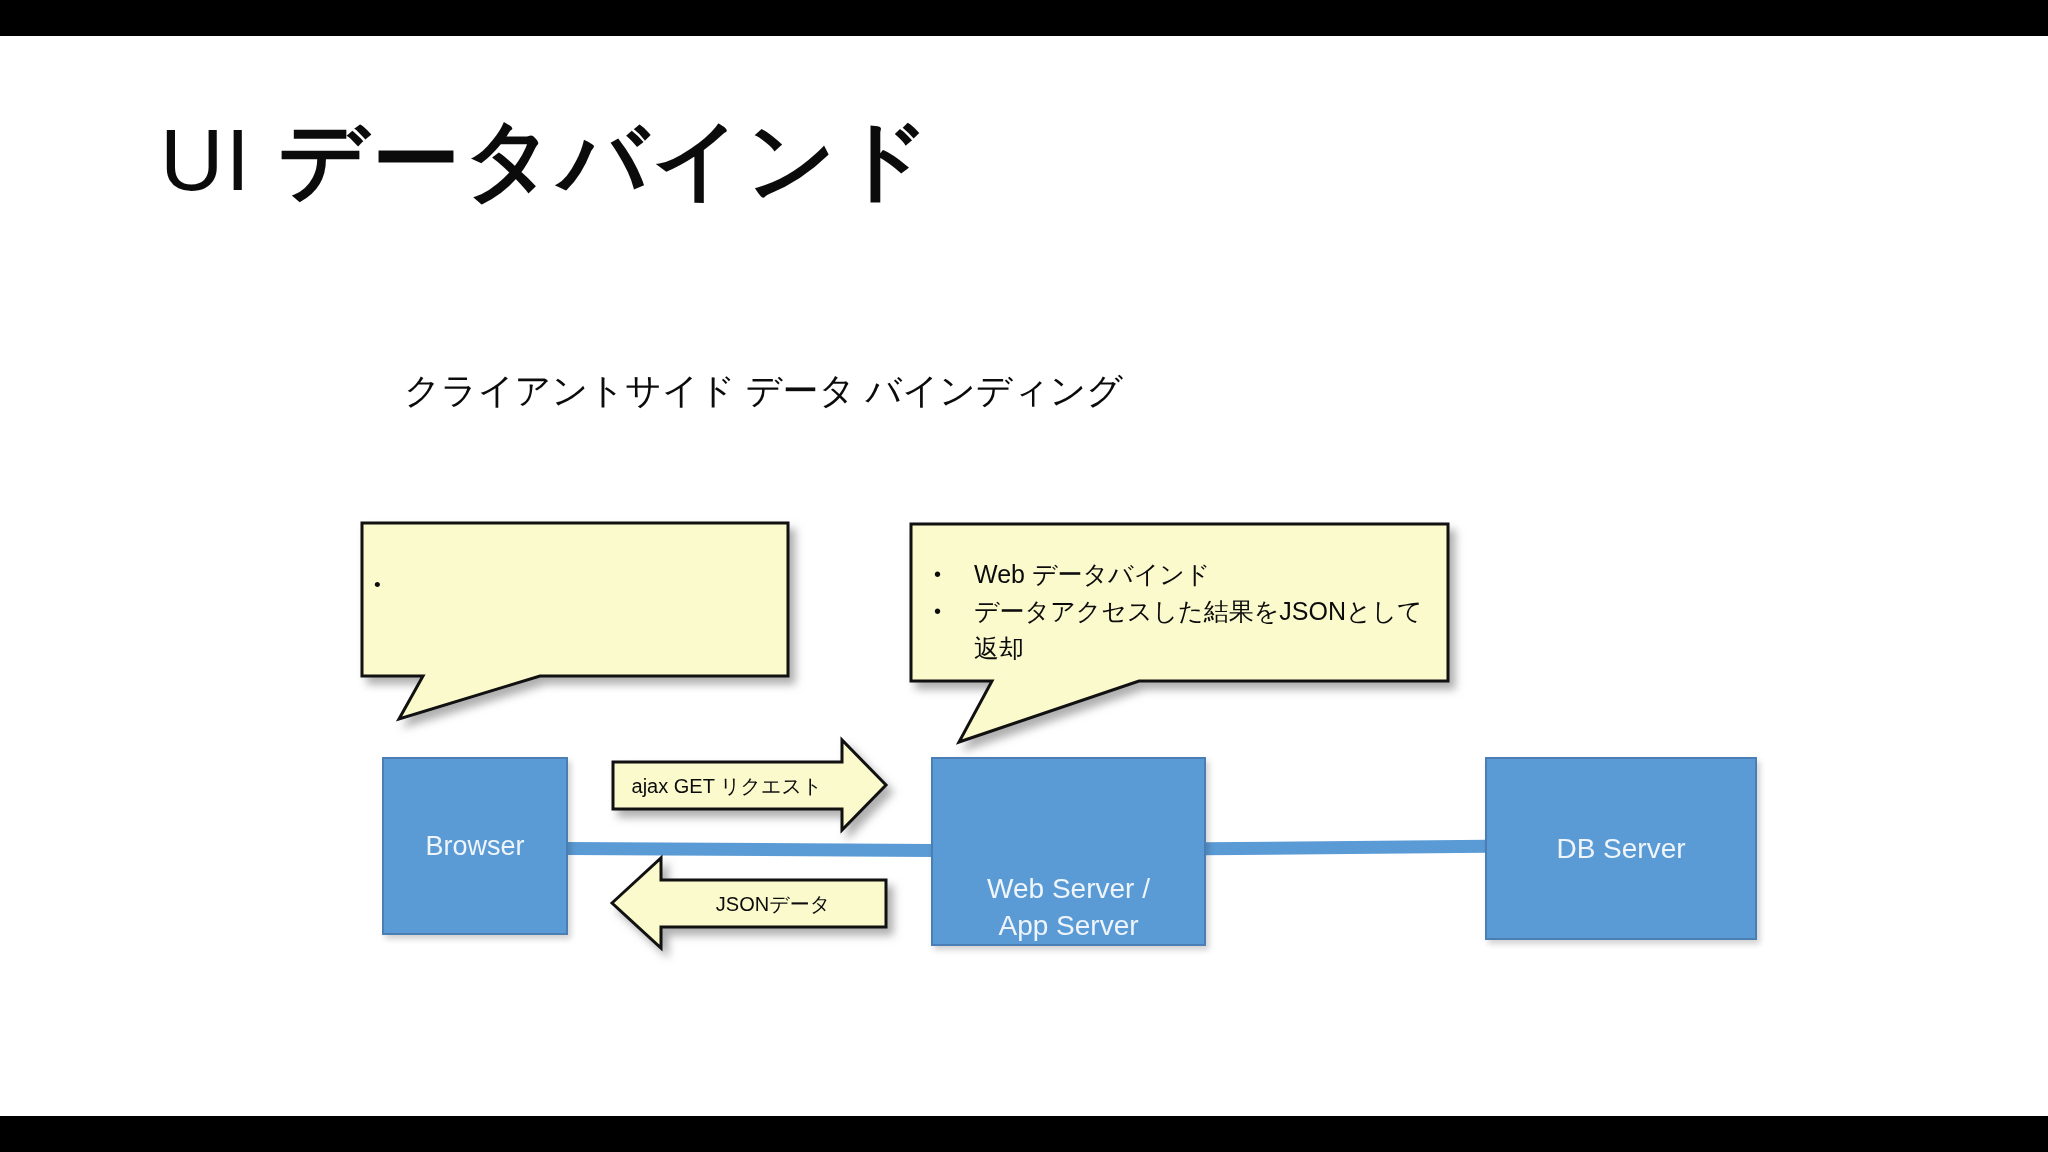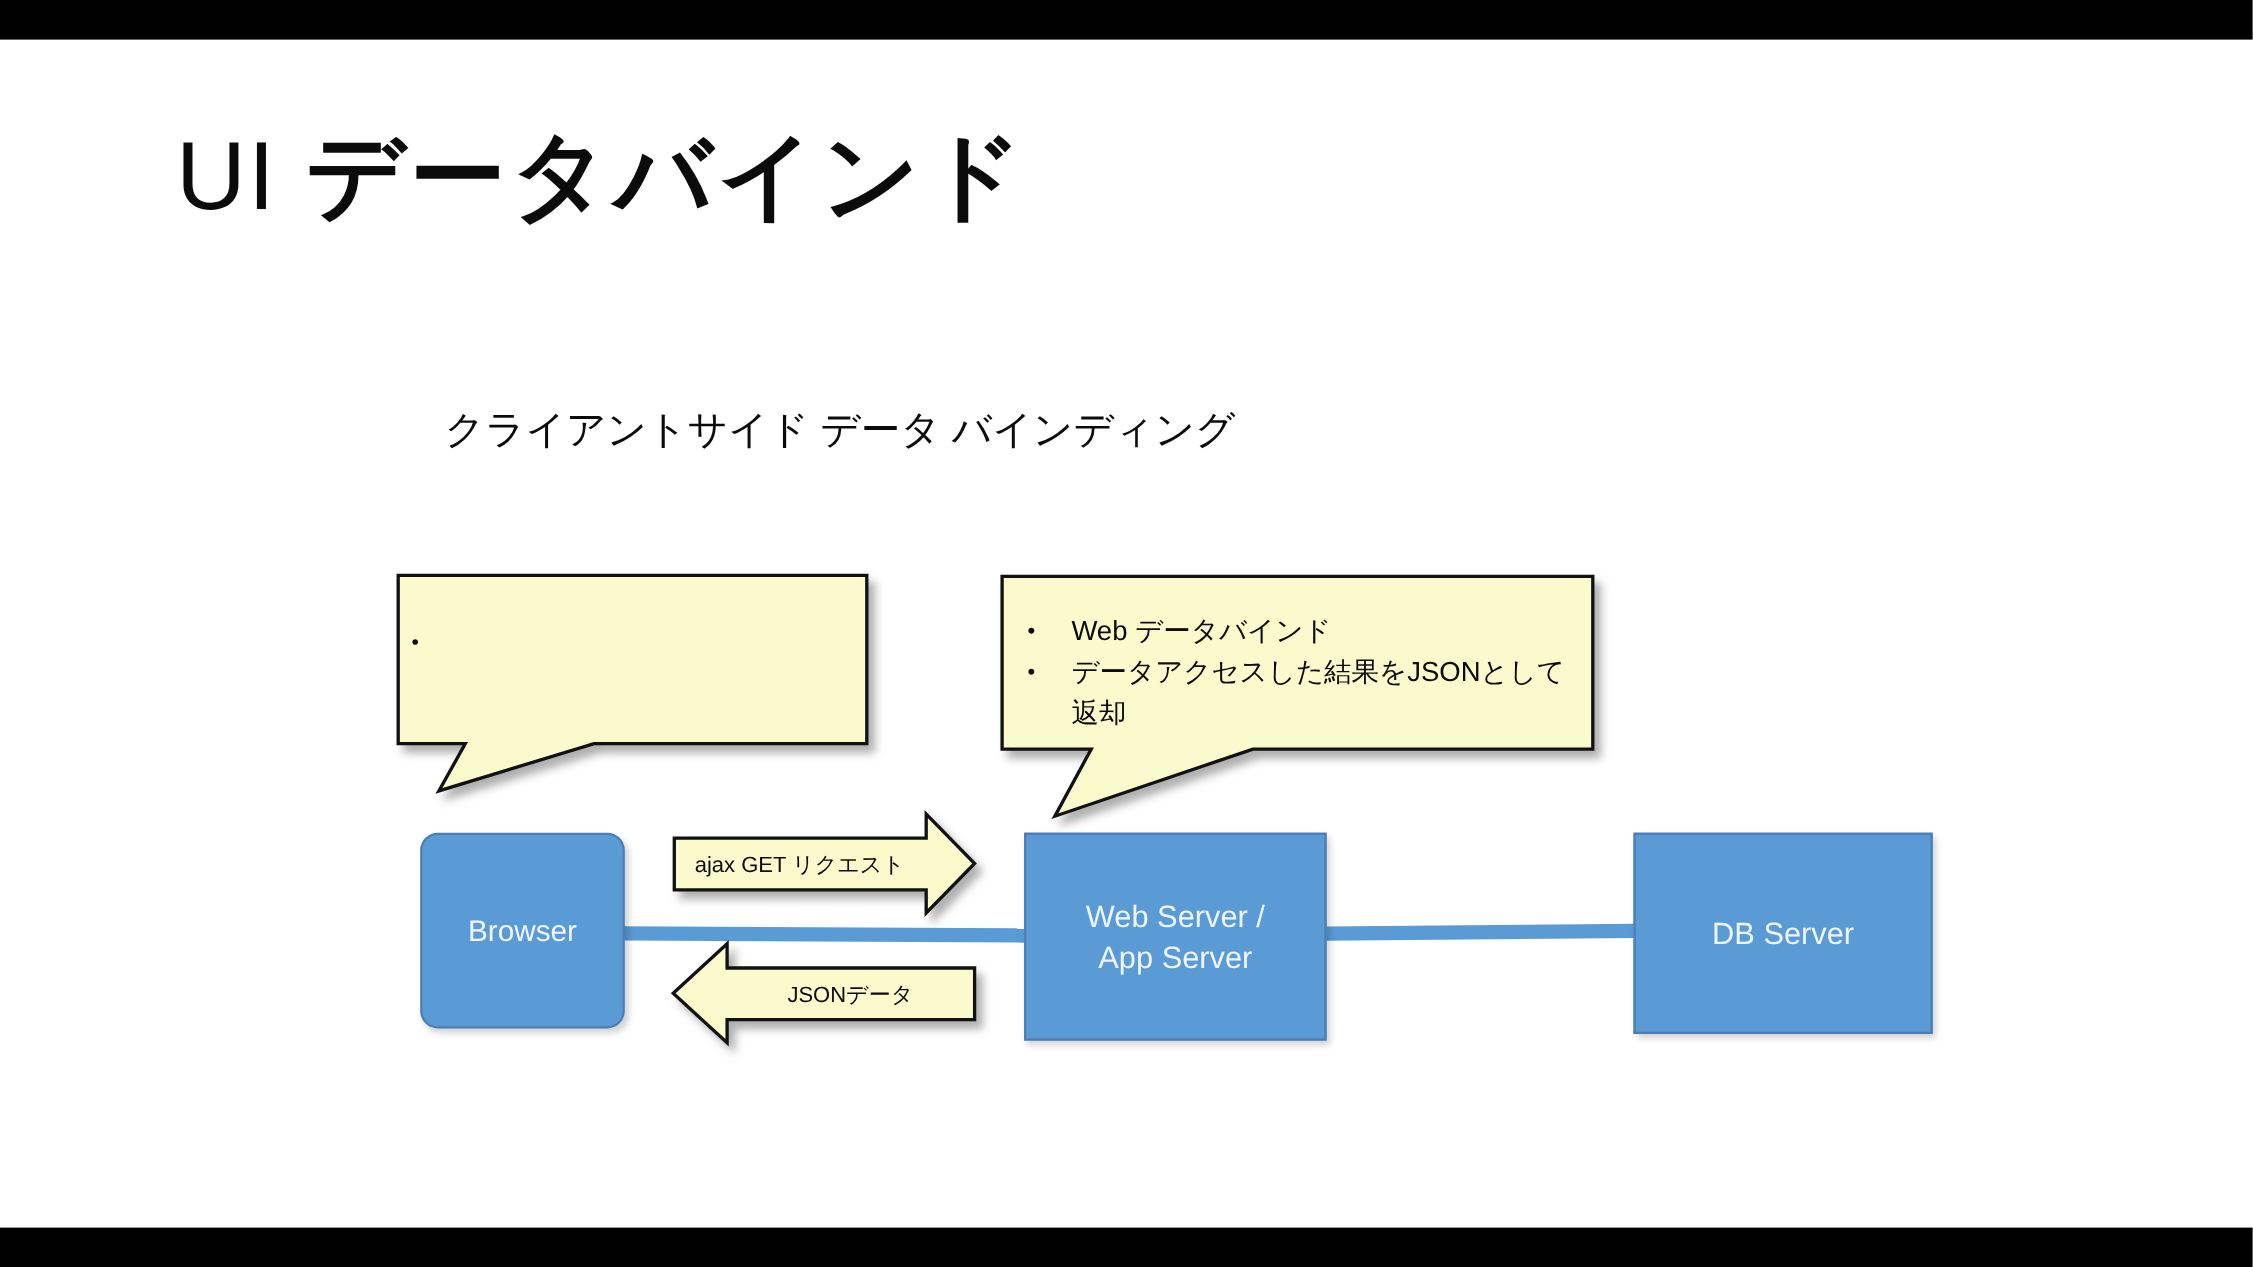--- a/index.html
+++ b/index.html
@@ -41,22 +41,22 @@
   .bullet-body{flex:1;}
 
   
   .node{
     position:absolute;
     background:#5B9BD5;border:2px solid #4A7EB5;box-sizing:border-box;
     box-shadow:3px 4px 6px rgba(0,0,0,0.18);
     display:flex;flex-direction:column;align-items:center;justify-content:center;
     color:#EFF5FB;font-size:28px;line-height:37px;text-align:center;
   }
-  #node-browser{left:382px;top:757px;width:186px;height:178px;font-size:27px;border-radius:16px;}
-  #node-webserver{left:931px;top:757px;width:275px;height:189px;}
+  #node-browser{left:382px;top:757px;width:186px;height:178px;font-size:27px;}
+  #node-webserver{left:931px;top:757px;width:275px;height:189px;justify-content:flex-end;}
   #node-dbserver{left:1485px;top:757px;width:272px;height:183px;}
 
   
   .connector{position:absolute;height:13px;background:#5B9BD5;}
   #connector-browser-webserver{left:567px;top:843px;width:366px;transform:rotate(0.3deg);}
   #connector-webserver-dbserver{left:1204px;top:841px;width:283px;transform:rotate(-0.5deg);}
 
   
   .arrow-label{
     font-family:"Liberation Sans","DejaVu Sans",sans-serif;

